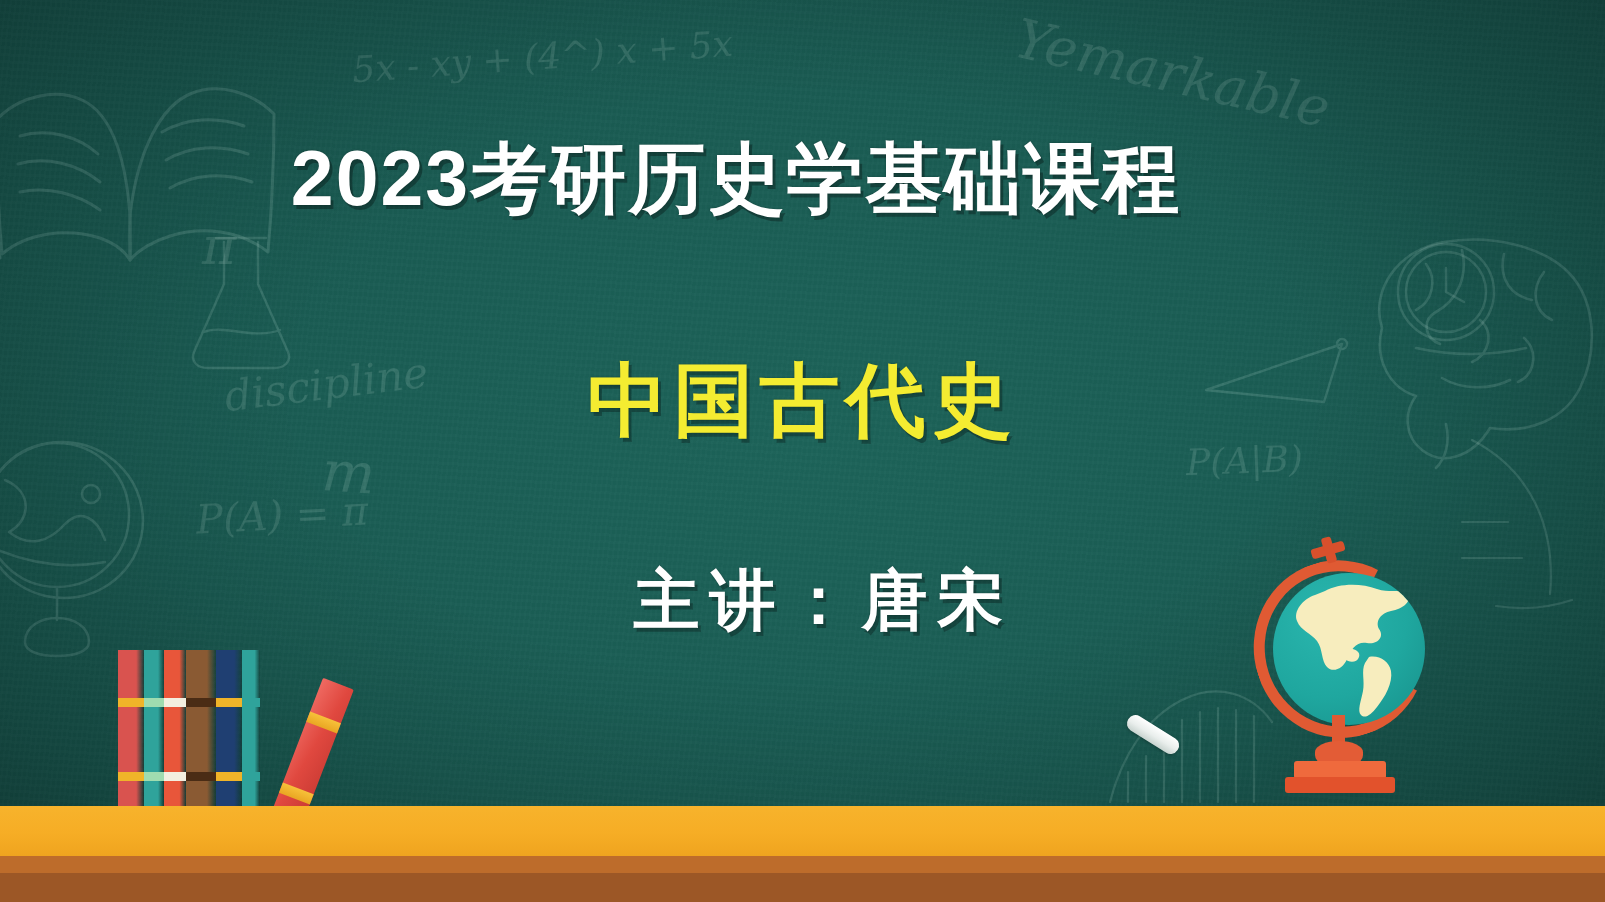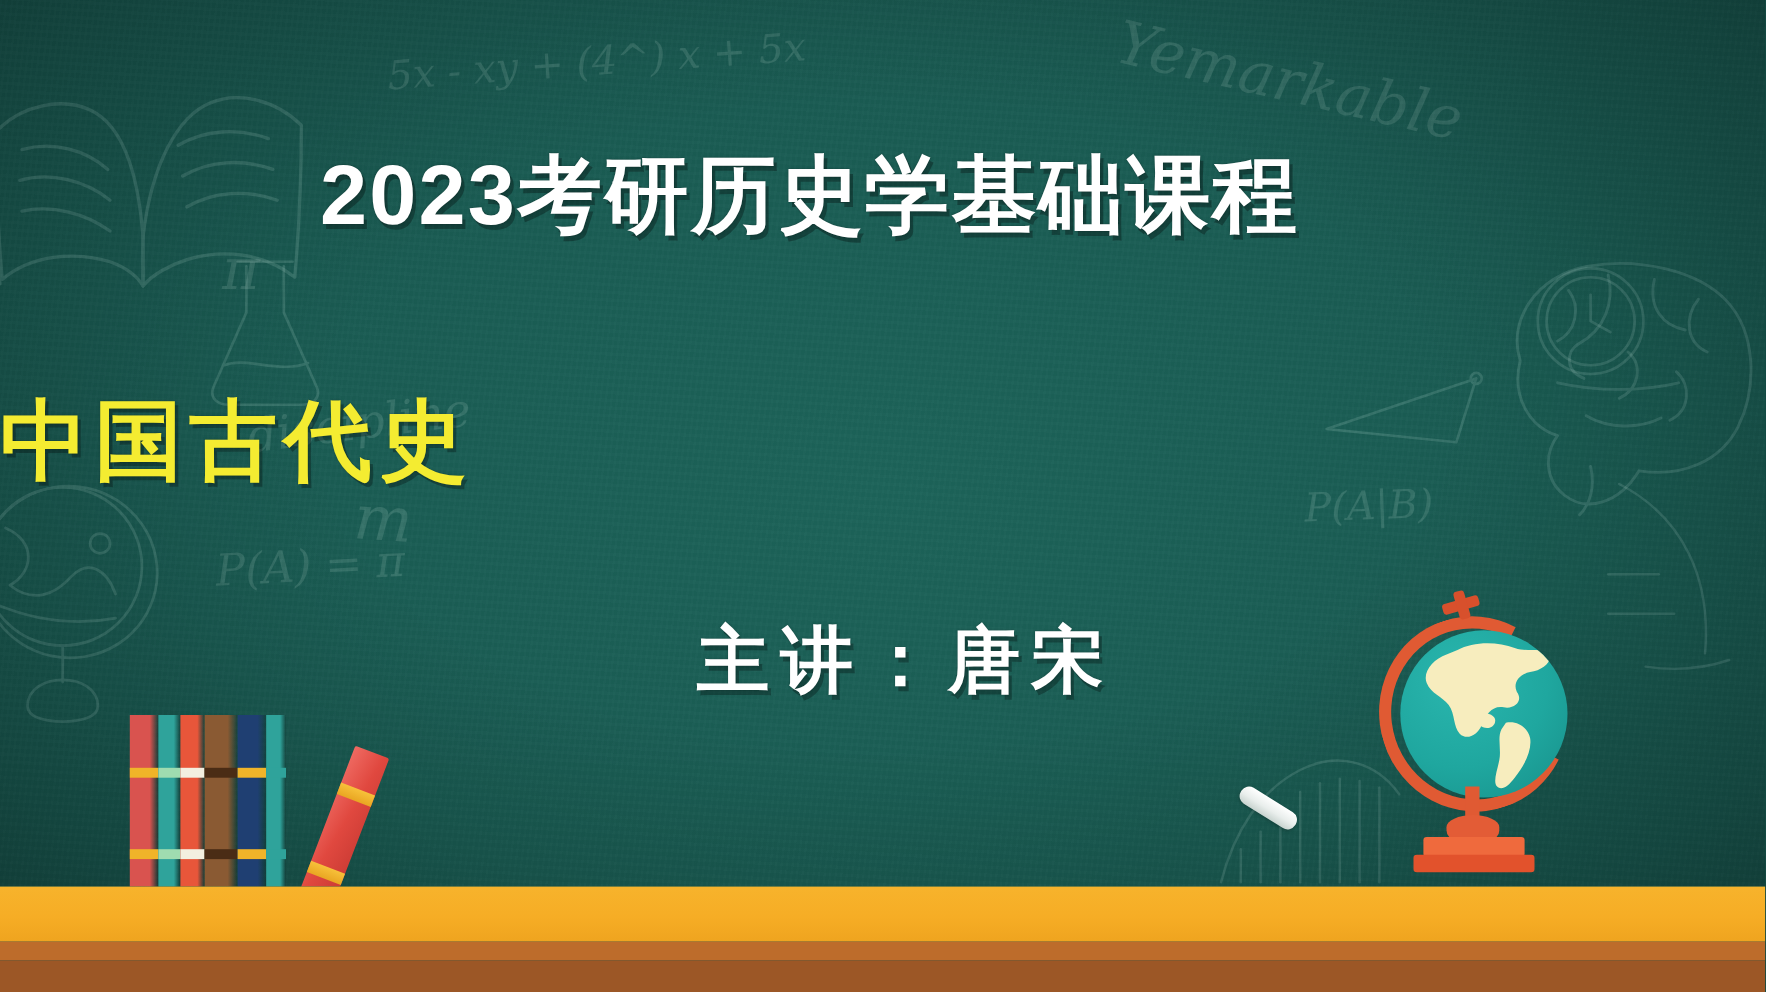--- a/index.html
+++ b/index.html
@@ -68,21 +68,21 @@
     font-weight:bold;
     letter-spacing:2px;
     line-height:1.05;
     text-shadow:
       3px 4px 0 rgba(0,0,0,.30),
       0 0 2px rgba(0,0,0,.35);
   }
   .subtitle {
     position:absolute;
     left:0; top:348px; width:1605px;
-    text-align:left;
+    text-align:center;
     color:#f4ec31;
     font-size:80px;
     font-weight:bold;
     letter-spacing:6px;
     text-shadow:
       3px 4px 0 rgba(0,0,0,.28),
       0 0 2px rgba(0,0,0,.30);
   }
   .lecturer {
     position:absolute;

